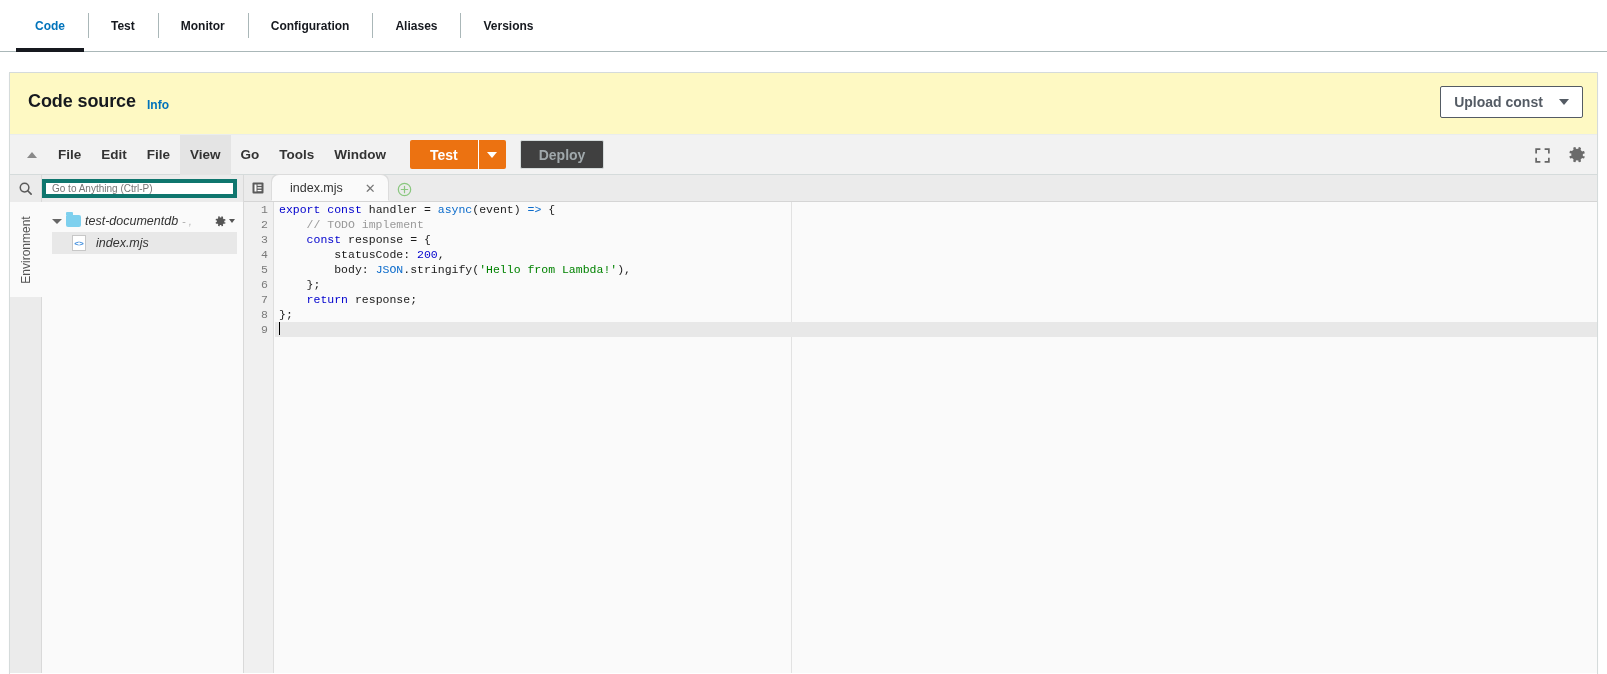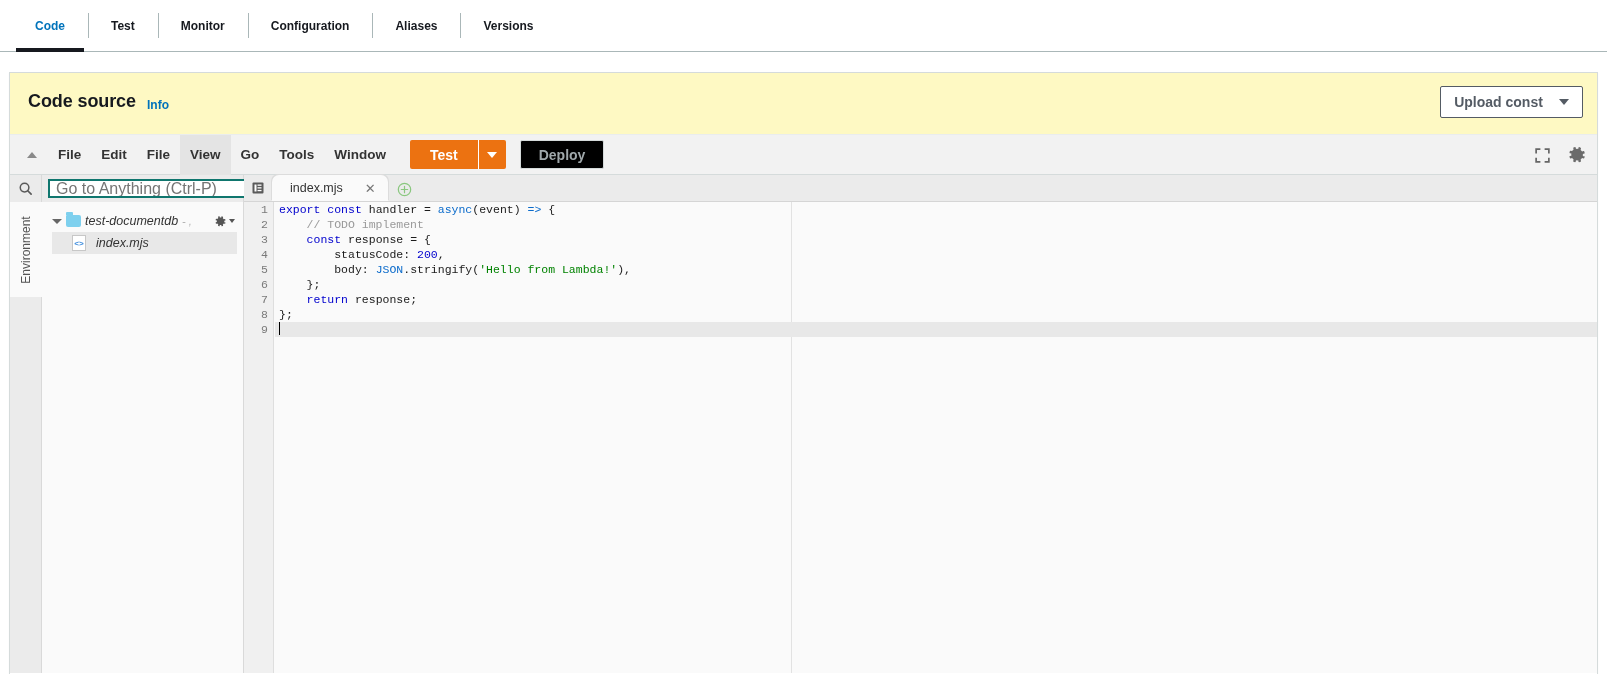--- a/index.html
+++ b/index.html
@@ -119,21 +119,21 @@
   }
   .caret-white {
     width: 0; height: 0;
     border-left: 5px solid transparent; border-right: 5px solid transparent;
     border-top: 6px solid #ffffff;
   }
   .deploy-btn {
     margin-left: 14px; height: 29px;
     display: flex; align-items: center; justify-content: center;
     padding: 0 18px;
-    background: #000000; border: 1px solid #d5dbdb; border-radius: 2px;
+    background: #404040; border: 1px solid #d5dbdb; border-radius: 2px;
     color: #a0a8ab; font-size: 14px; font-weight: bold; cursor: default;
   }
   .menubar-right {
     position: absolute; right: 10px; top: 0; height: 40px;
     display: flex; align-items: center; gap: 16px;
   }
   .icon-btn { cursor: pointer; display: flex; align-items: center; justify-content: center; }
 
   
   .ide-body { position: relative; height: 498px; display: flex; background: #fafafa; }
@@ -159,23 +159,23 @@
 
   .tree-pane {
     width: 202px; flex: 0 0 202px; background: #fafafa;
     border-right: 1px solid #d9d9d9; position: relative;
   }
   .goto-row {
     height: 27px; display: flex; align-items: center; background: #ebebeb;
     padding-right: 4px;
   }
   .goto-input {
-    flex: 1; height: 19px; margin: 0 2px 0 6px;
-    border: 2px solid #0f766e; background: #ffffff;
-    font-size: 16px; color: #999999;
+    flex: 1; height: 19px; margin: 0 2px 0 0;
+    border: 4px solid #0f766e; background: #ffffff;
+    font-size: 10px; color: #999999;
     font-family: "Liberation Sans", sans-serif;
     padding: 0 6px; outline: none;
   }
   .tree {
     padding-top: 8px; font-size: 12.5px; color: #333333;
   }
   .tree-row {
     height: 22px; display: flex; align-items: center; gap: 4px;
     padding-left: 10px; position: relative; cursor: pointer; font-style: italic;
   }

